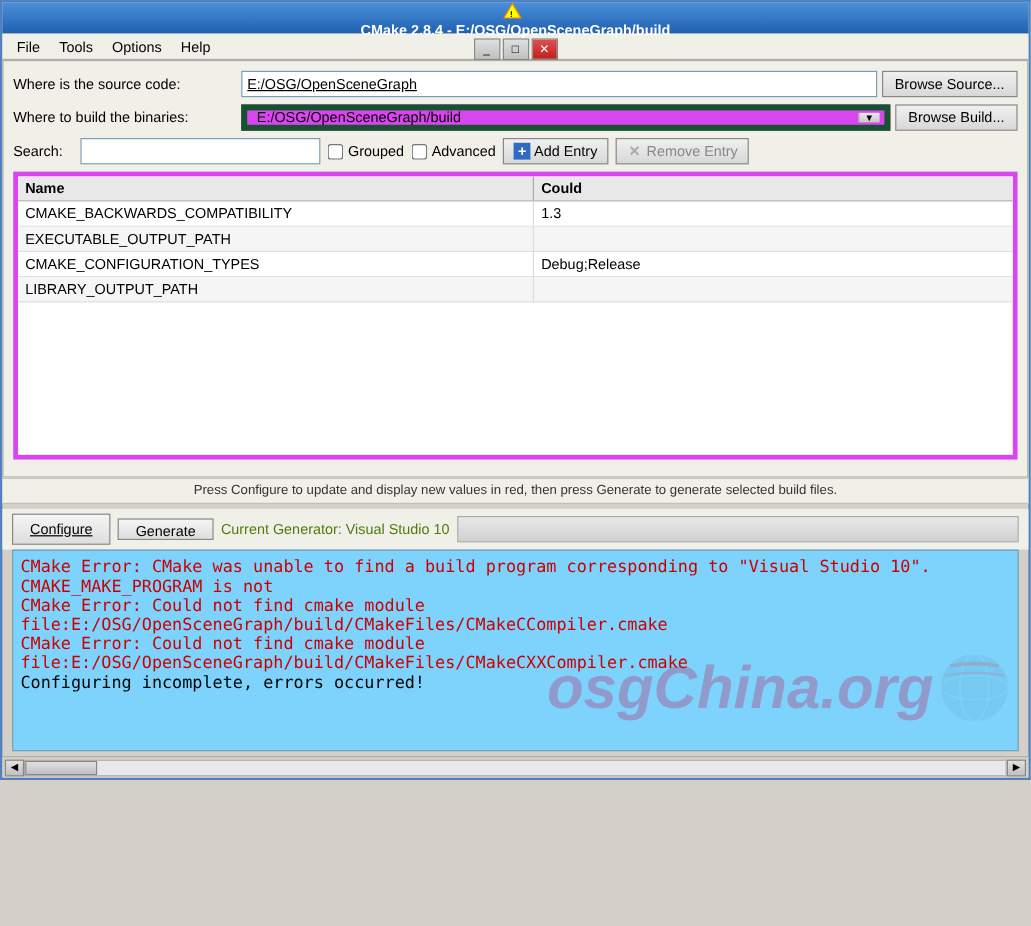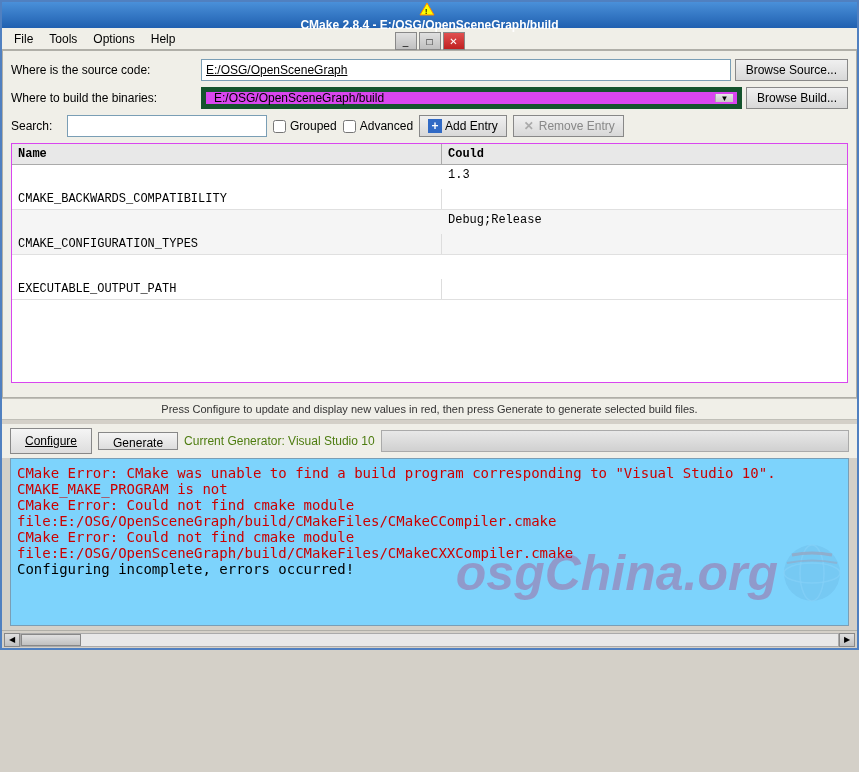--- a/index.html
+++ b/index.html
@@ -214,26 +214,25 @@
       color: #aaa;
       display: flex;
       align-items: center;
       justify-content: center;
       font-size: 12px;
       font-weight: bold;
     }
 
     
     .table-container {
-      border: 1px solid #d946ef;
+      border: 4px solid #d946ef;
       background: white;
       height: 240px;
       overflow-y: auto;
       margin-bottom: 6px;
-      font-family: Liberation Mono, monospace;
     }
     .table-header {
       display: flex;
       background: #e8e8e8;
       border-bottom: 1px solid #aaa;
       font-size: 12px;
       font-weight: bold;
     }
     .table-header-name {
       padding: 3px 6px;
@@ -253,21 +252,20 @@
       background: #f5f5f5;
     }
     .table-row:nth-child(even) {
       background: white;
     }
     .table-cell-name {
       padding: 3px 6px;
       width: 430px;
       border-right: 1px solid #ddd;
       color: #000;
-      margin-top: 24px;
     }
     .table-cell-value {
       padding: 3px 6px;
       flex: 1;
       color: #000;
     }
 
     
     .status-bar {
       background: #f0efe8;
@@ -470,25 +468,29 @@
     <div class="table-container">
       <div class="table-header">
         <div class="table-header-name">Name</div>
         <div class="table-header-value">Could</div>
       </div>
       <div class="table-row">
         <div class="table-cell-name">CMAKE_BACKWARDS_COMPATIBILITY</div>
         <div class="table-cell-value">1.3</div>
       </div>
       <div class="table-row">
+        <div class="table-cell-name">EXECUTABLE_OUTPUT_PATH</div>
+        <div class="table-cell-value"></div>
+      </div>
+      <div class="table-row">
         <div class="table-cell-name">CMAKE_CONFIGURATION_TYPES</div>
         <div class="table-cell-value">Debug;Release</div>
       </div>
       <div class="table-row">
-        <div class="table-cell-name">EXECUTABLE_OUTPUT_PATH</div>
+        <div class="table-cell-name">LIBRARY_OUTPUT_PATH</div>
         <div class="table-cell-value"></div>
       </div>
     </div>
   </div>
 
   <div class="status-bar">
     <span>Press Configure to update and display new values in red, then press Generate to generate selected build files.</span>
   </div>
 
   <div class="action-row">

